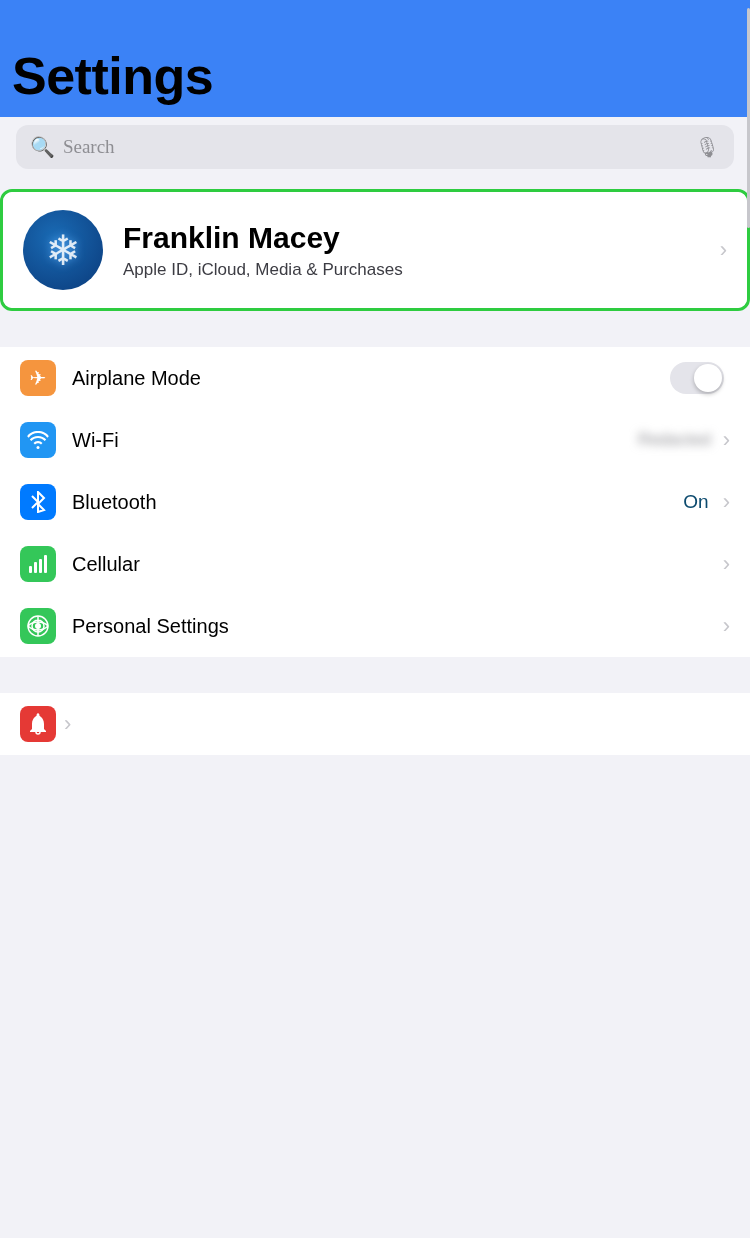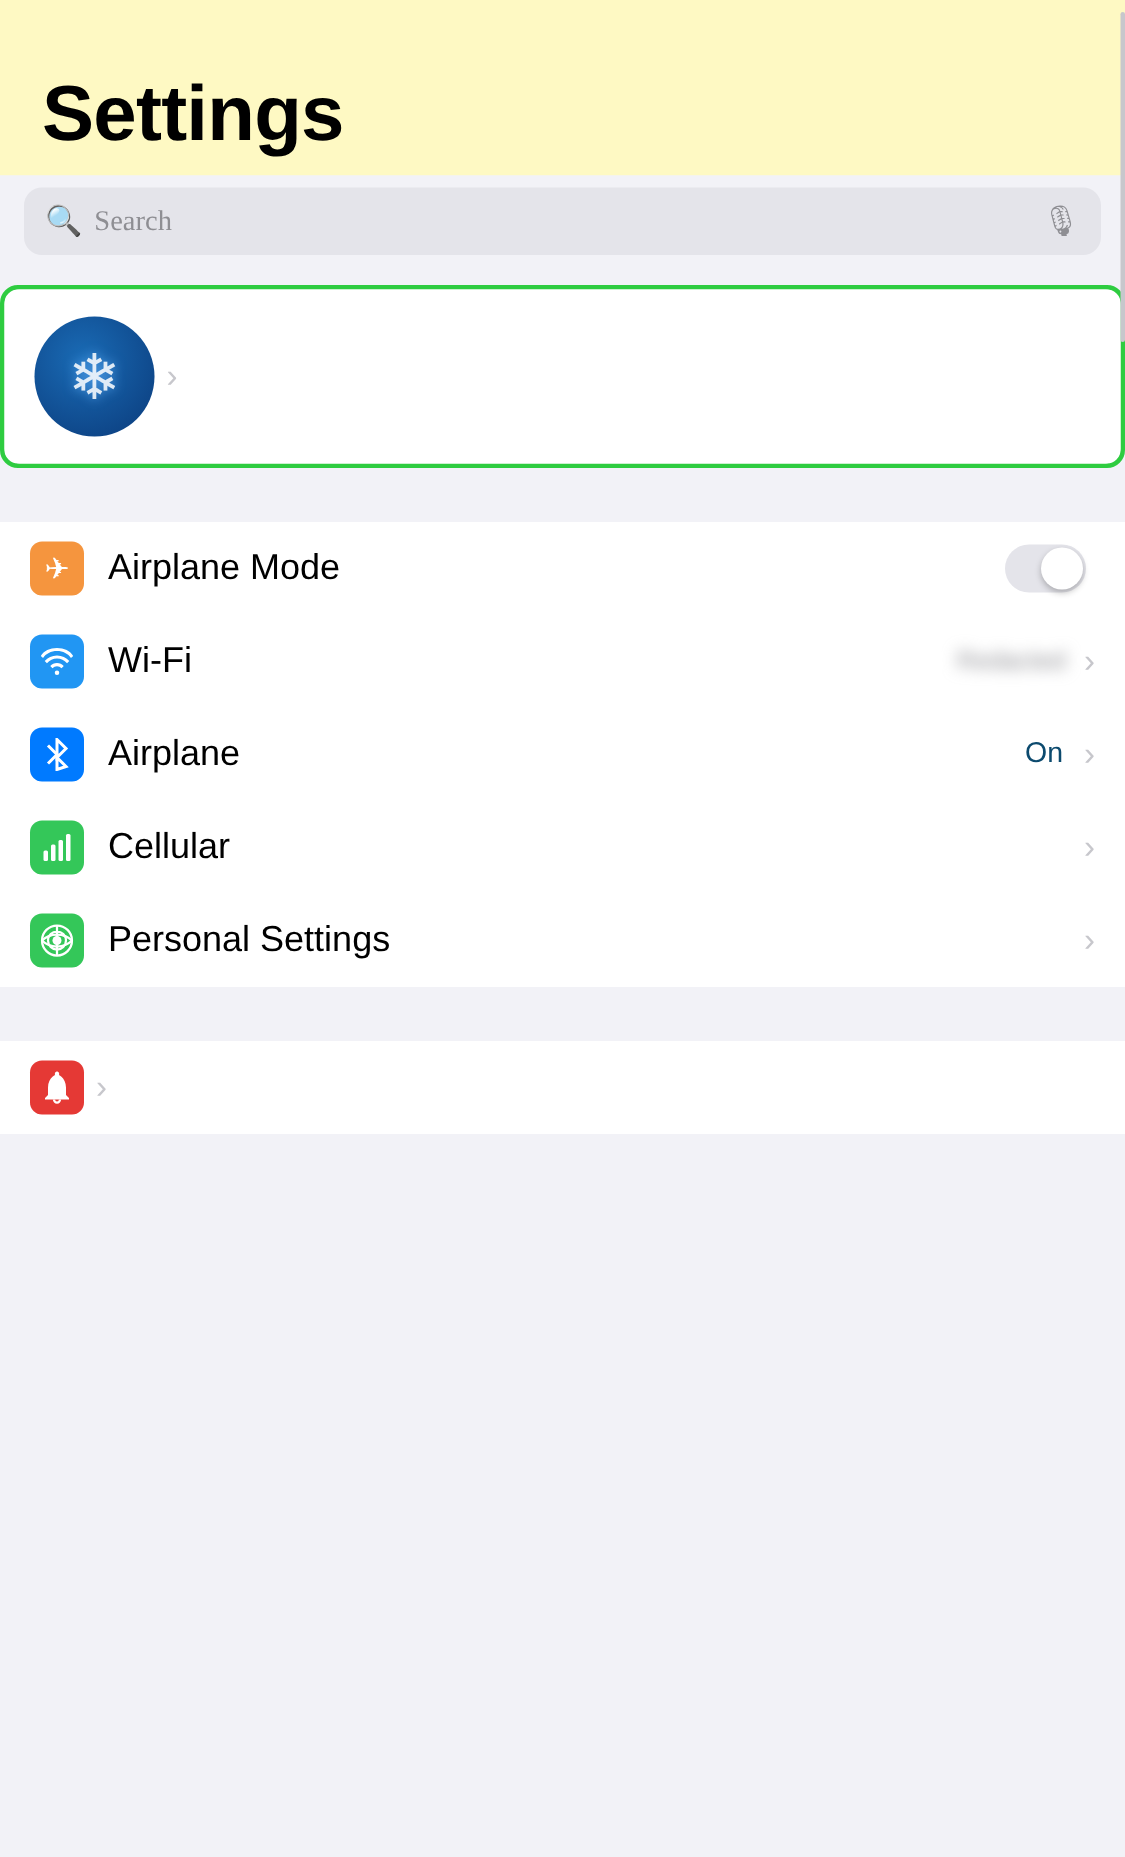--- a/index.html
+++ b/index.html
@@ -6,22 +6,22 @@
 
     body {
       width: 750px;
       min-height: 1238px;
       background-color: #f2f2f7;
       font-family: -apple-system, 'SF Pro Text', 'Helvetica Neue', sans-serif;
       overflow-x: hidden;
     }
 
     .page-header {
-      padding: 48px 24px 12px 28px;
-      background-color: #fef9c3;
+      padding: 48px 24px 12px 12px;
+      background-color: #3b82f6;
     }
 
     .page-title {
       font-size: 52px;
       font-weight: 700;
       color: #000;
       letter-spacing: -0.5px;
       line-height: 1.1;
     }
 
@@ -165,21 +165,21 @@
 
     .icon-orange { background-color: #f5953e; }
     .icon-blue { background-color: #2196f3; }
     .icon-blue-dark { background-color: #007aff; }
     .icon-green { background-color: #34c759; }
     .icon-green-dark { background-color: #34c759; }
     .icon-red { background-color: #e53935; }
 
     .settings-label {
       flex: 1;
-      font-size: 24px;
+      font-size: 20px;
       color: #000;
       margin-left: 16px;
     }
 
     .settings-value {
       font-size: 19px;
       color: #0c4a6e;
       margin-right: 6px;
     }
 
@@ -252,20 +252,24 @@
       <span class="search-placeholder">Search</span>
       <span class="mic-icon">🎙</span>
     </div>
   </div>
 
   <div class="profile-section">
     <div class="profile-row">
       <div class="avatar">
         <span class="avatar-snowflake">❄</span>
       </div>
+      <div class="profile-info">
+        <div class="profile-name">Franklin Macey</div>
+        <div class="profile-subtitle">Apple ID, iCloud, Media &amp; Purchases</div>
+      </div>
       <span class="chevron">›</span>
     </div>
   </div>
 
   <div class="section-gap"></div>
 
   <div class="settings-group">
 
     <div class="settings-row">
       <div class="settings-icon icon-orange">✈</div>
@@ -290,21 +294,21 @@
     </div>
 
     <div class="settings-row">
       <div class="settings-icon icon-blue-dark">
         <svg width="18" height="22" viewBox="0 0 18 22" fill="none">
           <path d="M9 1L15 7L9 13V1Z" stroke="white" stroke-width="2" fill="none"></path>
           <path d="M9 13L15 19L9 21V13Z" stroke="white" stroke-width="2" fill="none"></path>
           <path d="M3 5L9 11L3 17" stroke="white" stroke-width="2" fill="none"></path>
         </svg>
       </div>
-      <span class="settings-label">Airplane</span>
+      <span class="settings-label">Bluetooth</span>
       <span class="settings-value">On</span>
       <span class="chevron">›</span>
     </div>
 
     <div class="settings-row">
       <div class="settings-icon icon-green">
         <svg width="20" height="20" viewBox="0 0 20 20" fill="none">
           <rect x="1" y="12" width="3" height="7" rx="1" fill="white"></rect>
           <rect x="6" y="8" width="3" height="11" rx="1" fill="white"></rect>
           <rect x="11" y="5" width="3" height="14" rx="1" fill="white"></rect>

